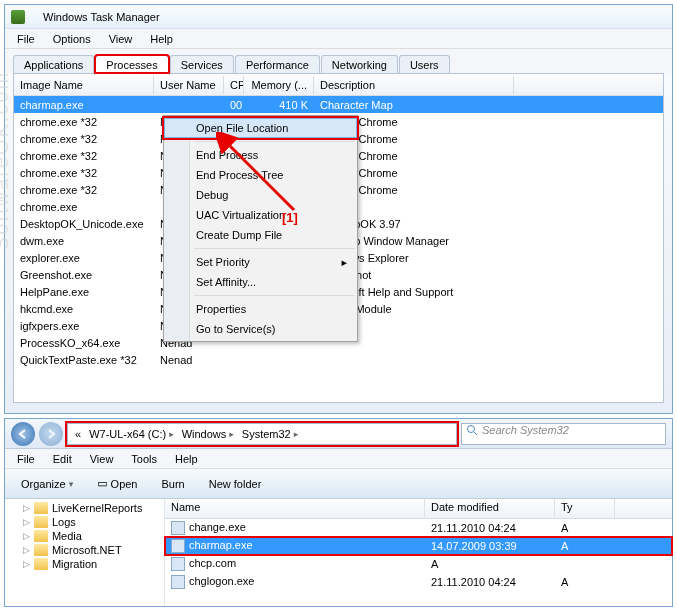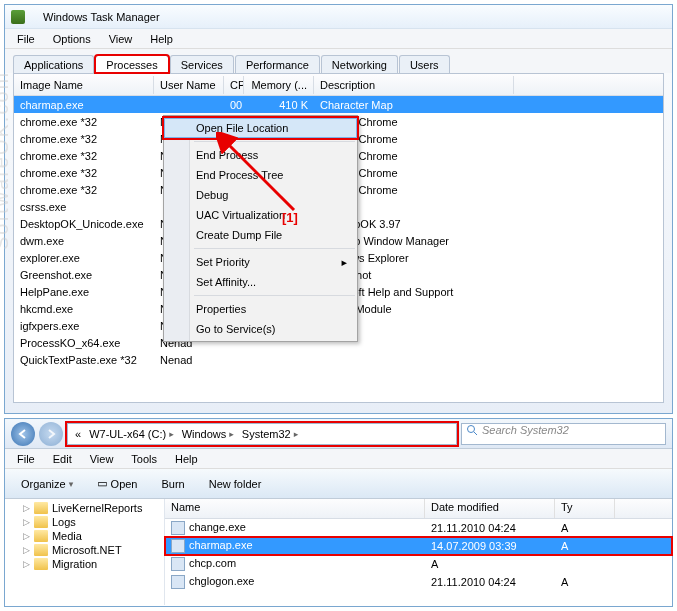--- a/index.html
+++ b/index.html
@@ -134,21 +134,21 @@
           <div class="col-desc">Google Chrome</div>
         </div>
         <div class="proc-row">
           <div class="col-name">chrome.exe *32</div>
           <div class="col-user">Nenad</div>
           <div class="col-cpu">00</div>
           <div class="col-mem">17.456 K</div>
           <div class="col-desc">Google Chrome</div>
         </div>
         <div class="proc-row">
-          <div class="col-name">csrss.exe</div>
+          <div class="col-name">chrome.exe</div>
           <div class="col-user"></div>
           <div class="col-cpu">00</div>
           <div class="col-mem">1.848 K</div>
           <div class="col-desc"></div>
         </div>
         <div class="proc-row">
           <div class="col-name">DesktopOK_Unicode.exe</div>
           <div class="col-user">Nenad</div>
           <div class="col-cpu">00</div>
           <div class="col-mem">3.776 K</div>

